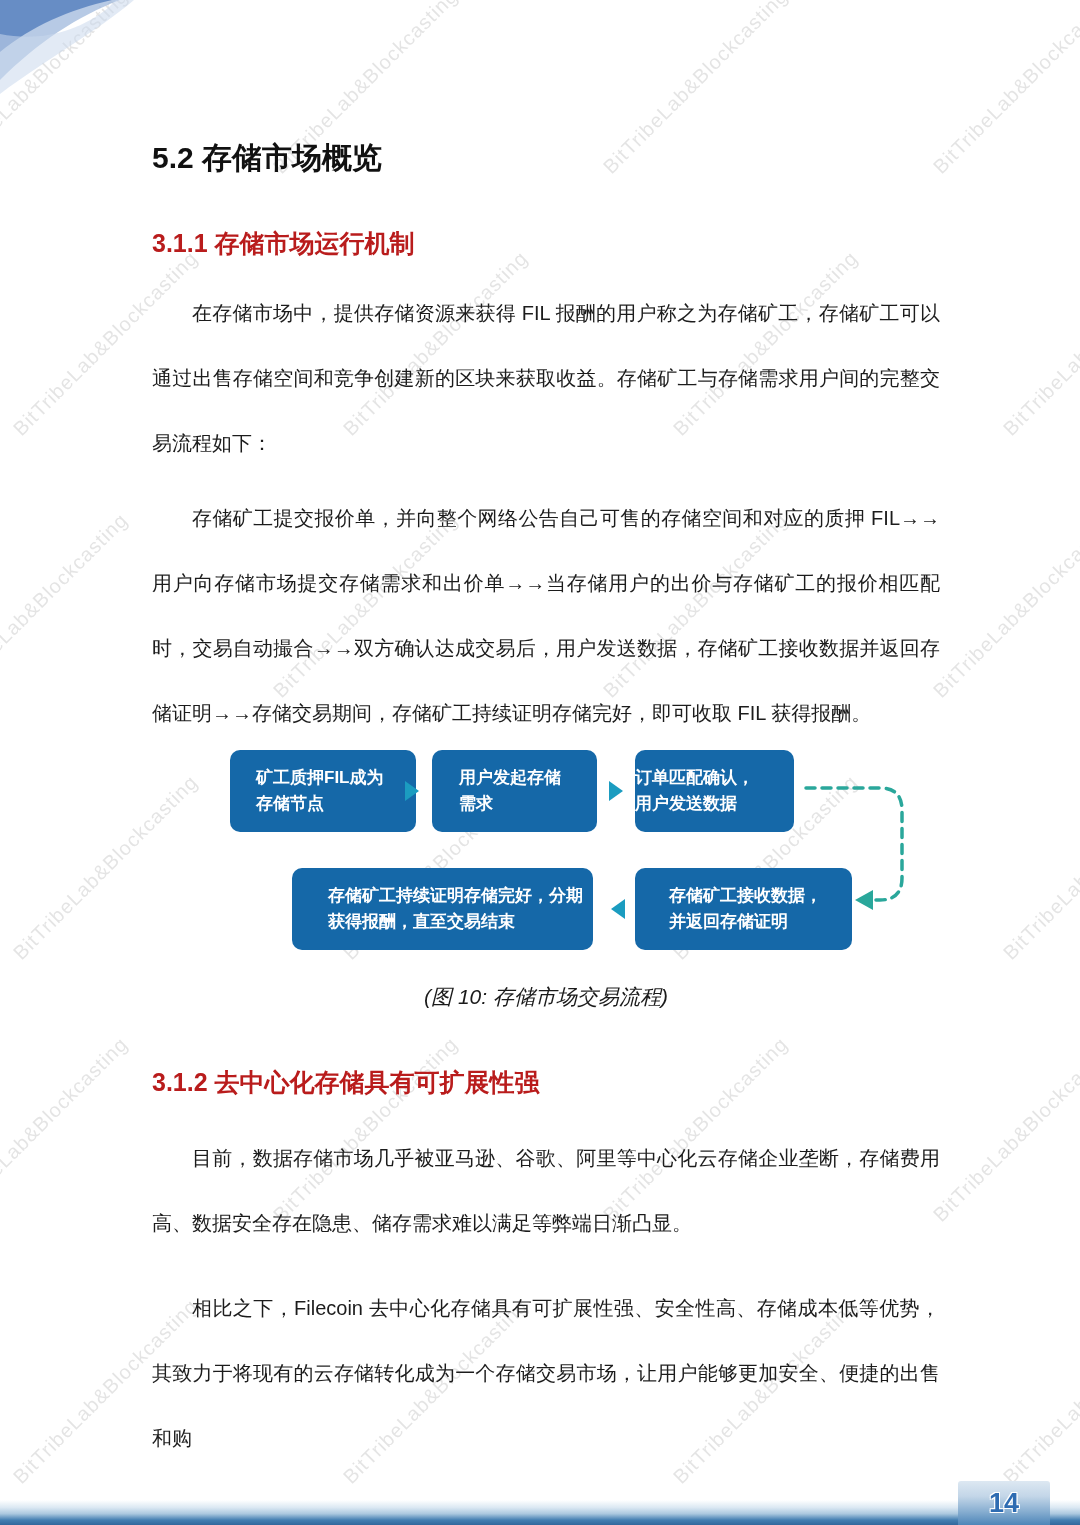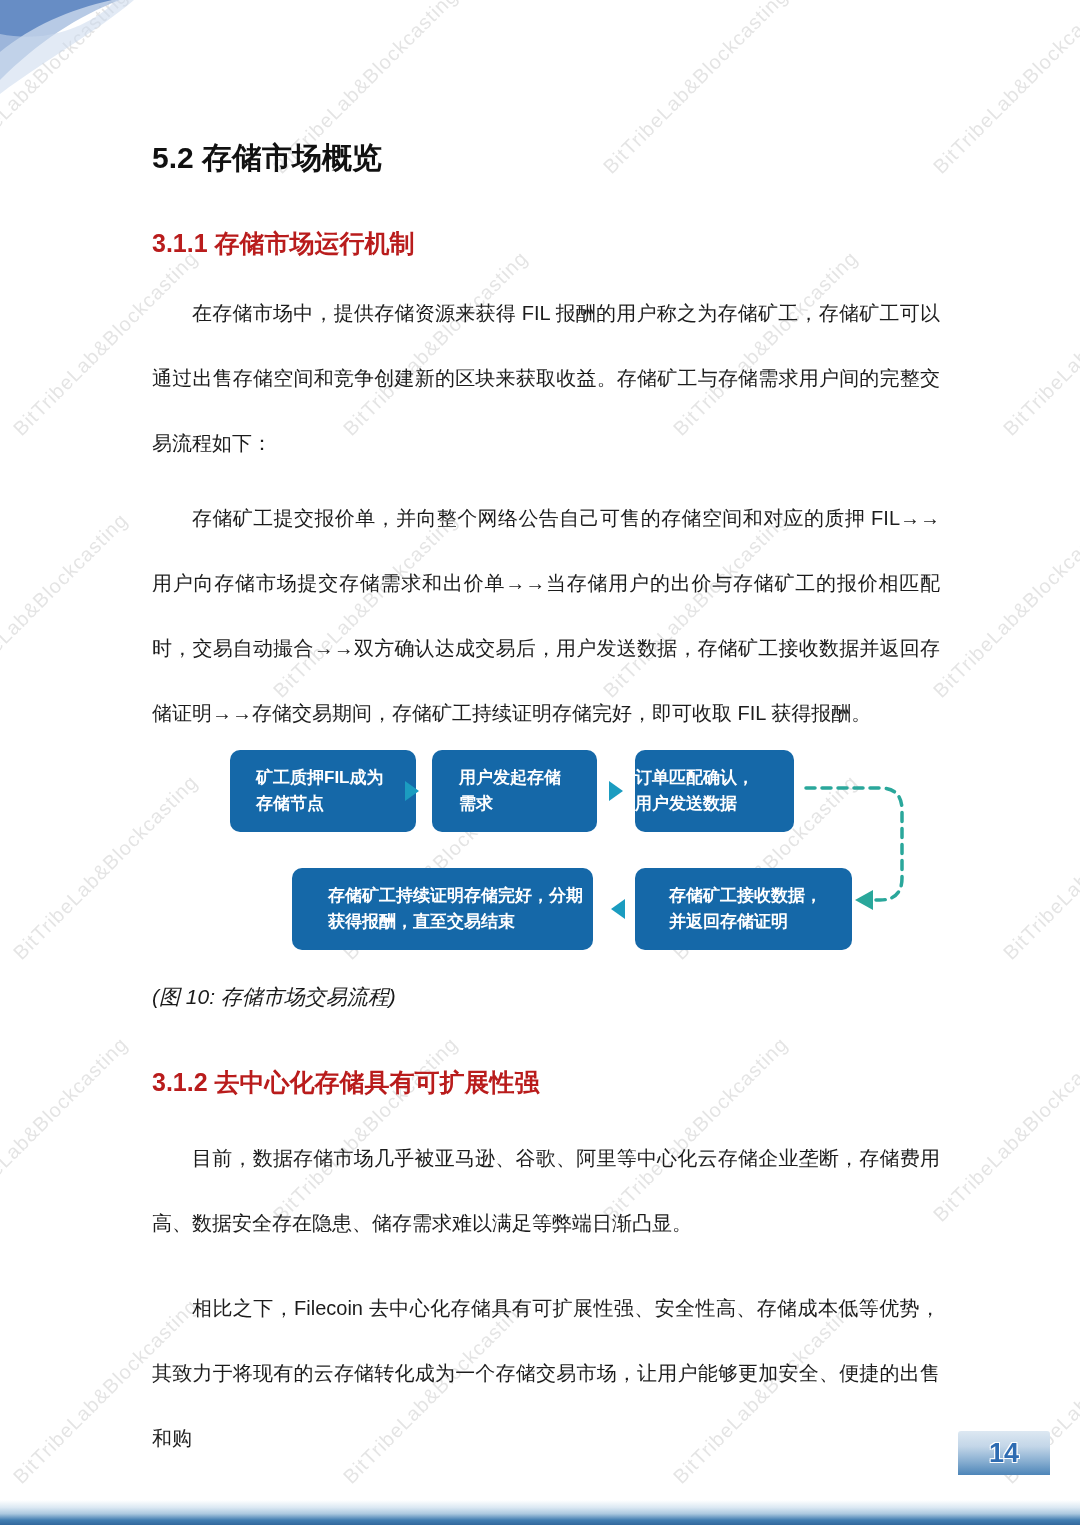--- a/index.html
+++ b/index.html
@@ -40,26 +40,26 @@
   .tri-right{position:absolute;width:0;height:0;border-top:10px solid transparent;
     border-bottom:10px solid transparent;border-left:14px solid var(--arrow-teal,#1b9cc0);}
   .tri-left{position:absolute;width:0;height:0;border-top:10px solid transparent;
     border-bottom:10px solid transparent;border-right:14px solid var(--arrow-teal,#1b9cc0);}
   .a1{left:253px;top:31px;}
   .a2{left:457px;top:31px;}
   .a3{left:459px;top:149px;}
   .dashed-svg{position:absolute;left:0;top:0;overflow:visible;}
 
   .fig-caption{margin-top:30px;font-size:21px;line-height:34px;font-style:italic;
-    color:#1a1a1a;text-indent:0;}
+    color:#1a1a1a;text-align:center;text-indent:0;}
 
   
   .footer-bar{position:absolute;left:0;right:0;bottom:0;height:25px;z-index:2;
     background:linear-gradient(to bottom,#ffffff 0%,#dbe8f3 30%,#abc8df 55%,#447fb2 80%,#31679c 100%);}
-  .page-tab{position:absolute;left:958px;top:1431px;width:92px;height:44px;z-index:3;
+  .page-tab{position:absolute;left:958px;top:1481px;width:92px;height:44px;z-index:3;
     border-radius:3px 3px 0 0;display:flex;align-items:center;justify-content:center;
     background:linear-gradient(to bottom,#dde8f2 0%,#c3d6e8 35%,#86add0 70%,#4d85b8 100%);}
   .page-tab span{font-size:27px;font-weight:bold;color:var(--page-number-blue,#2e6cb2);
     text-shadow:-1px -1px 0 #fff,1px -1px 0 #fff,-1px 1px 0 #fff,1px 1px 0 #fff;}
 </style>
 </head>
 <body>
 
 <div class="page">
 

